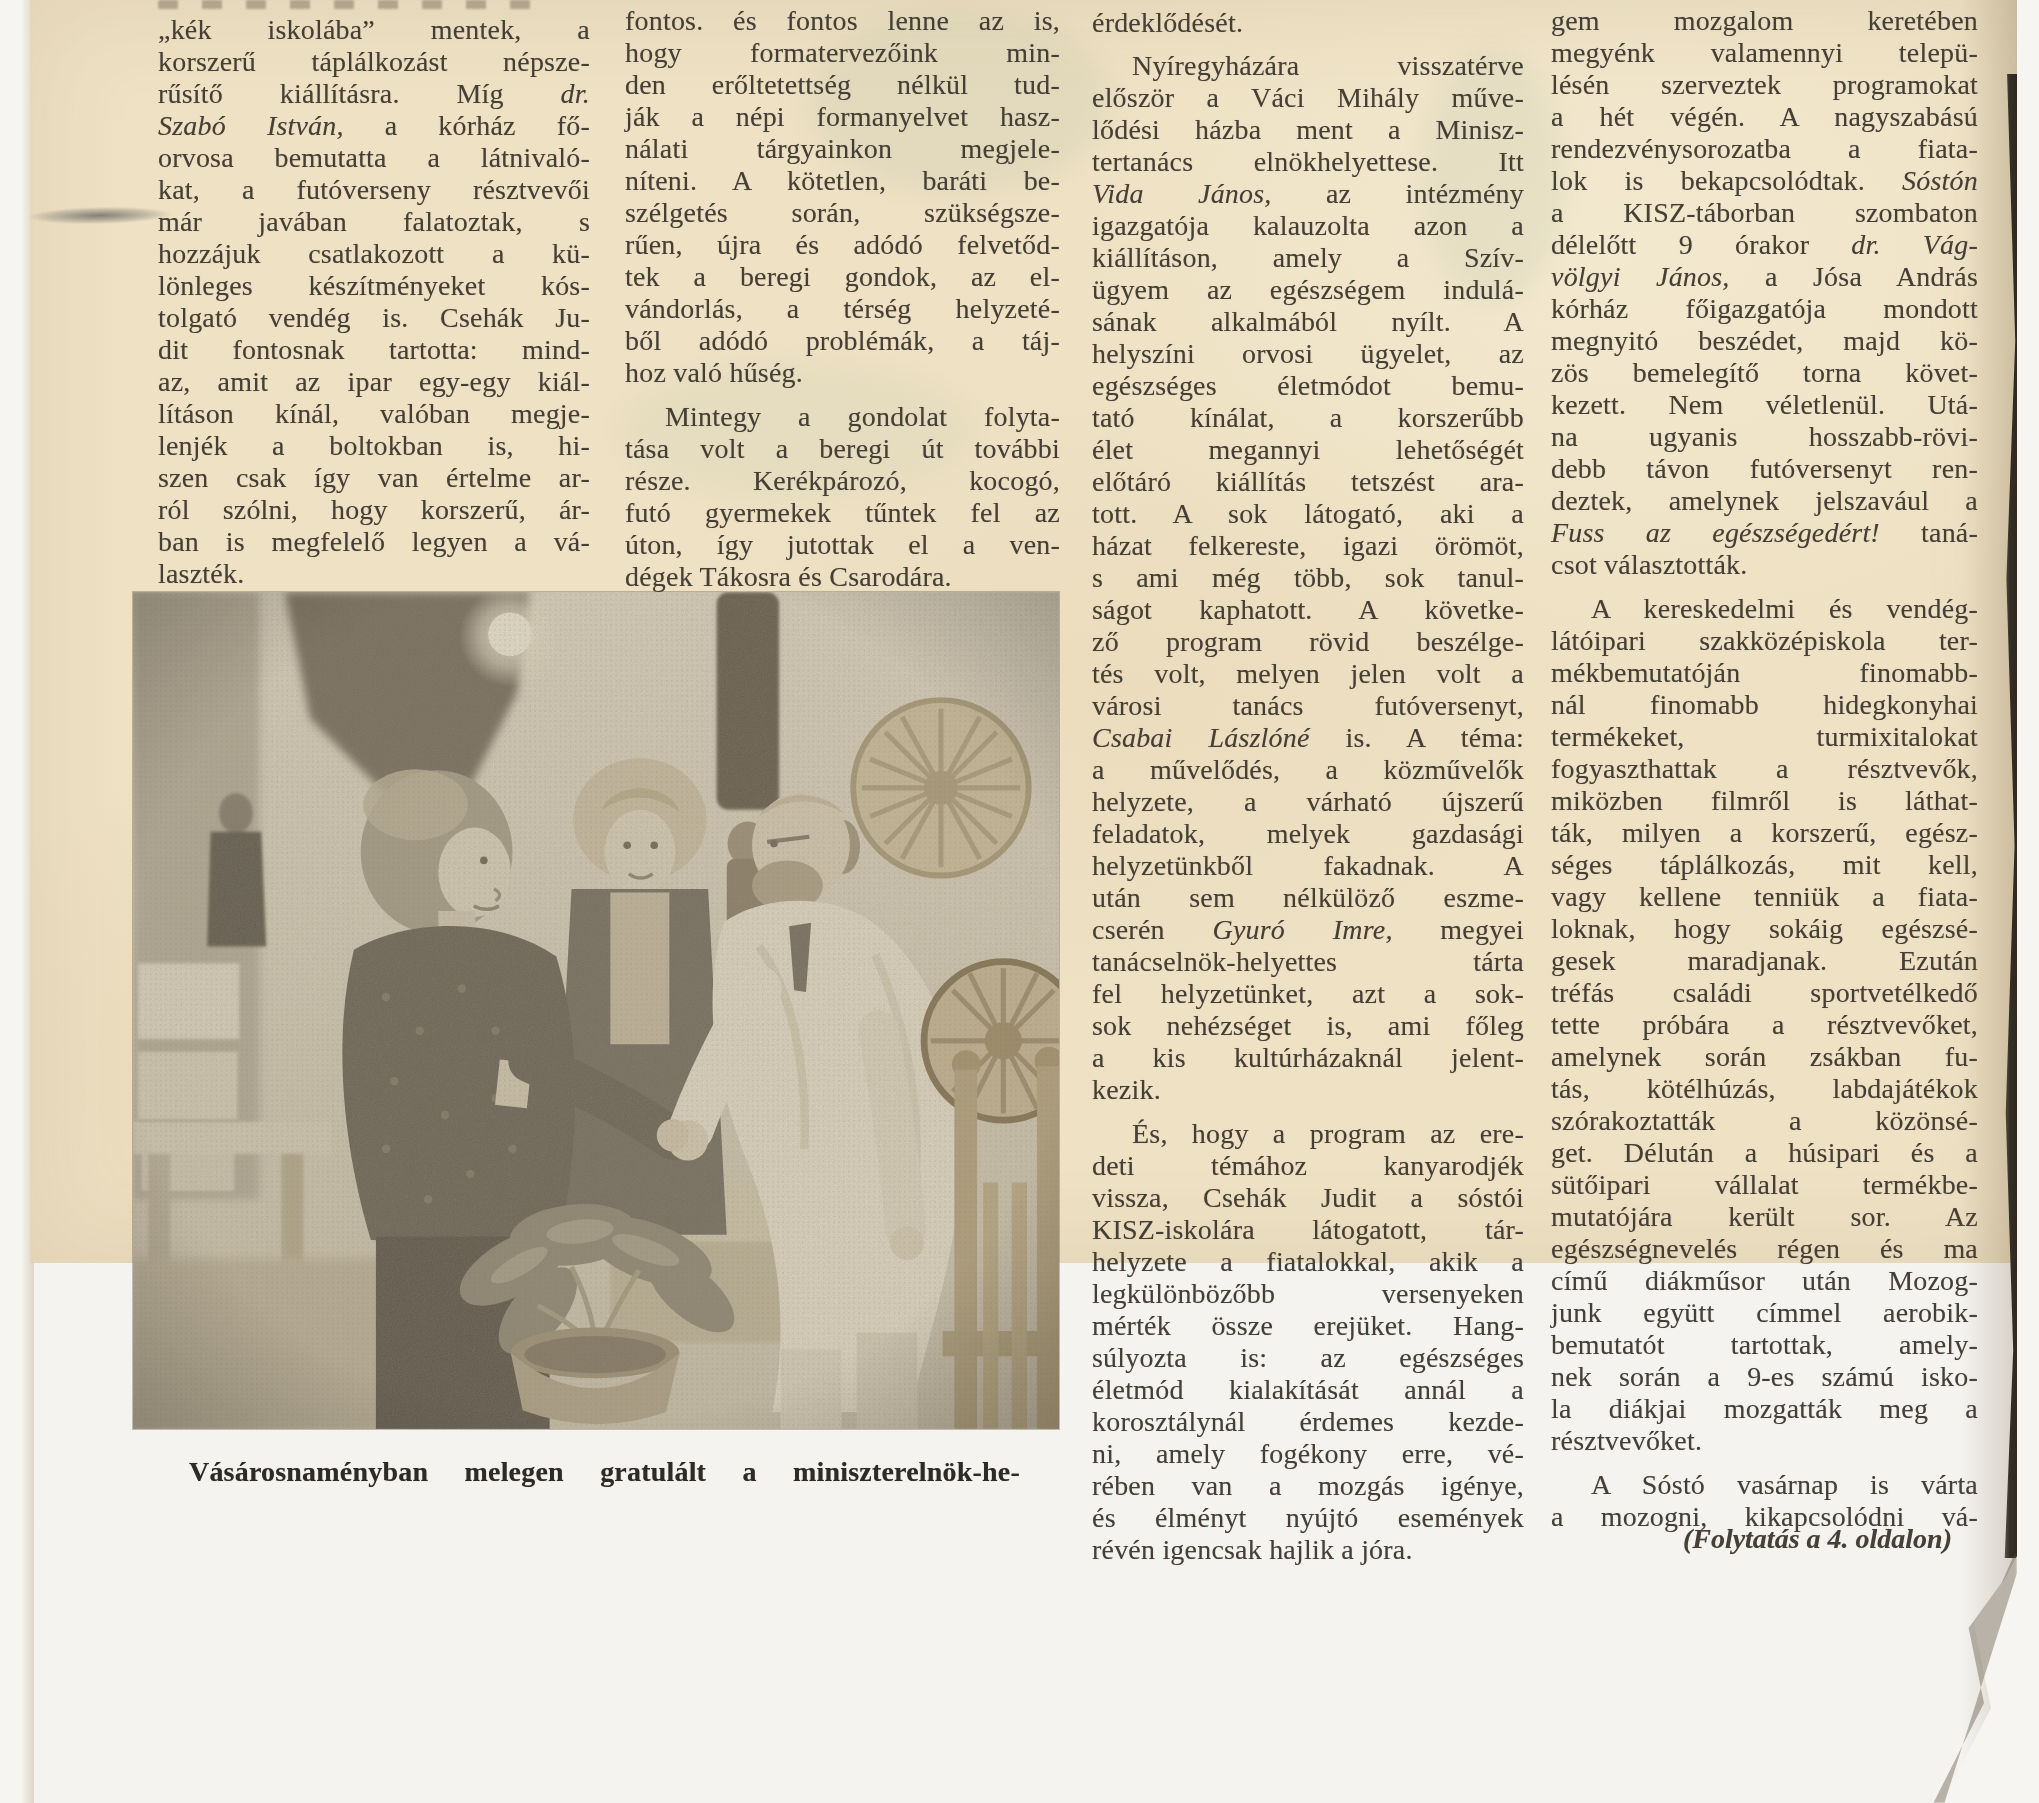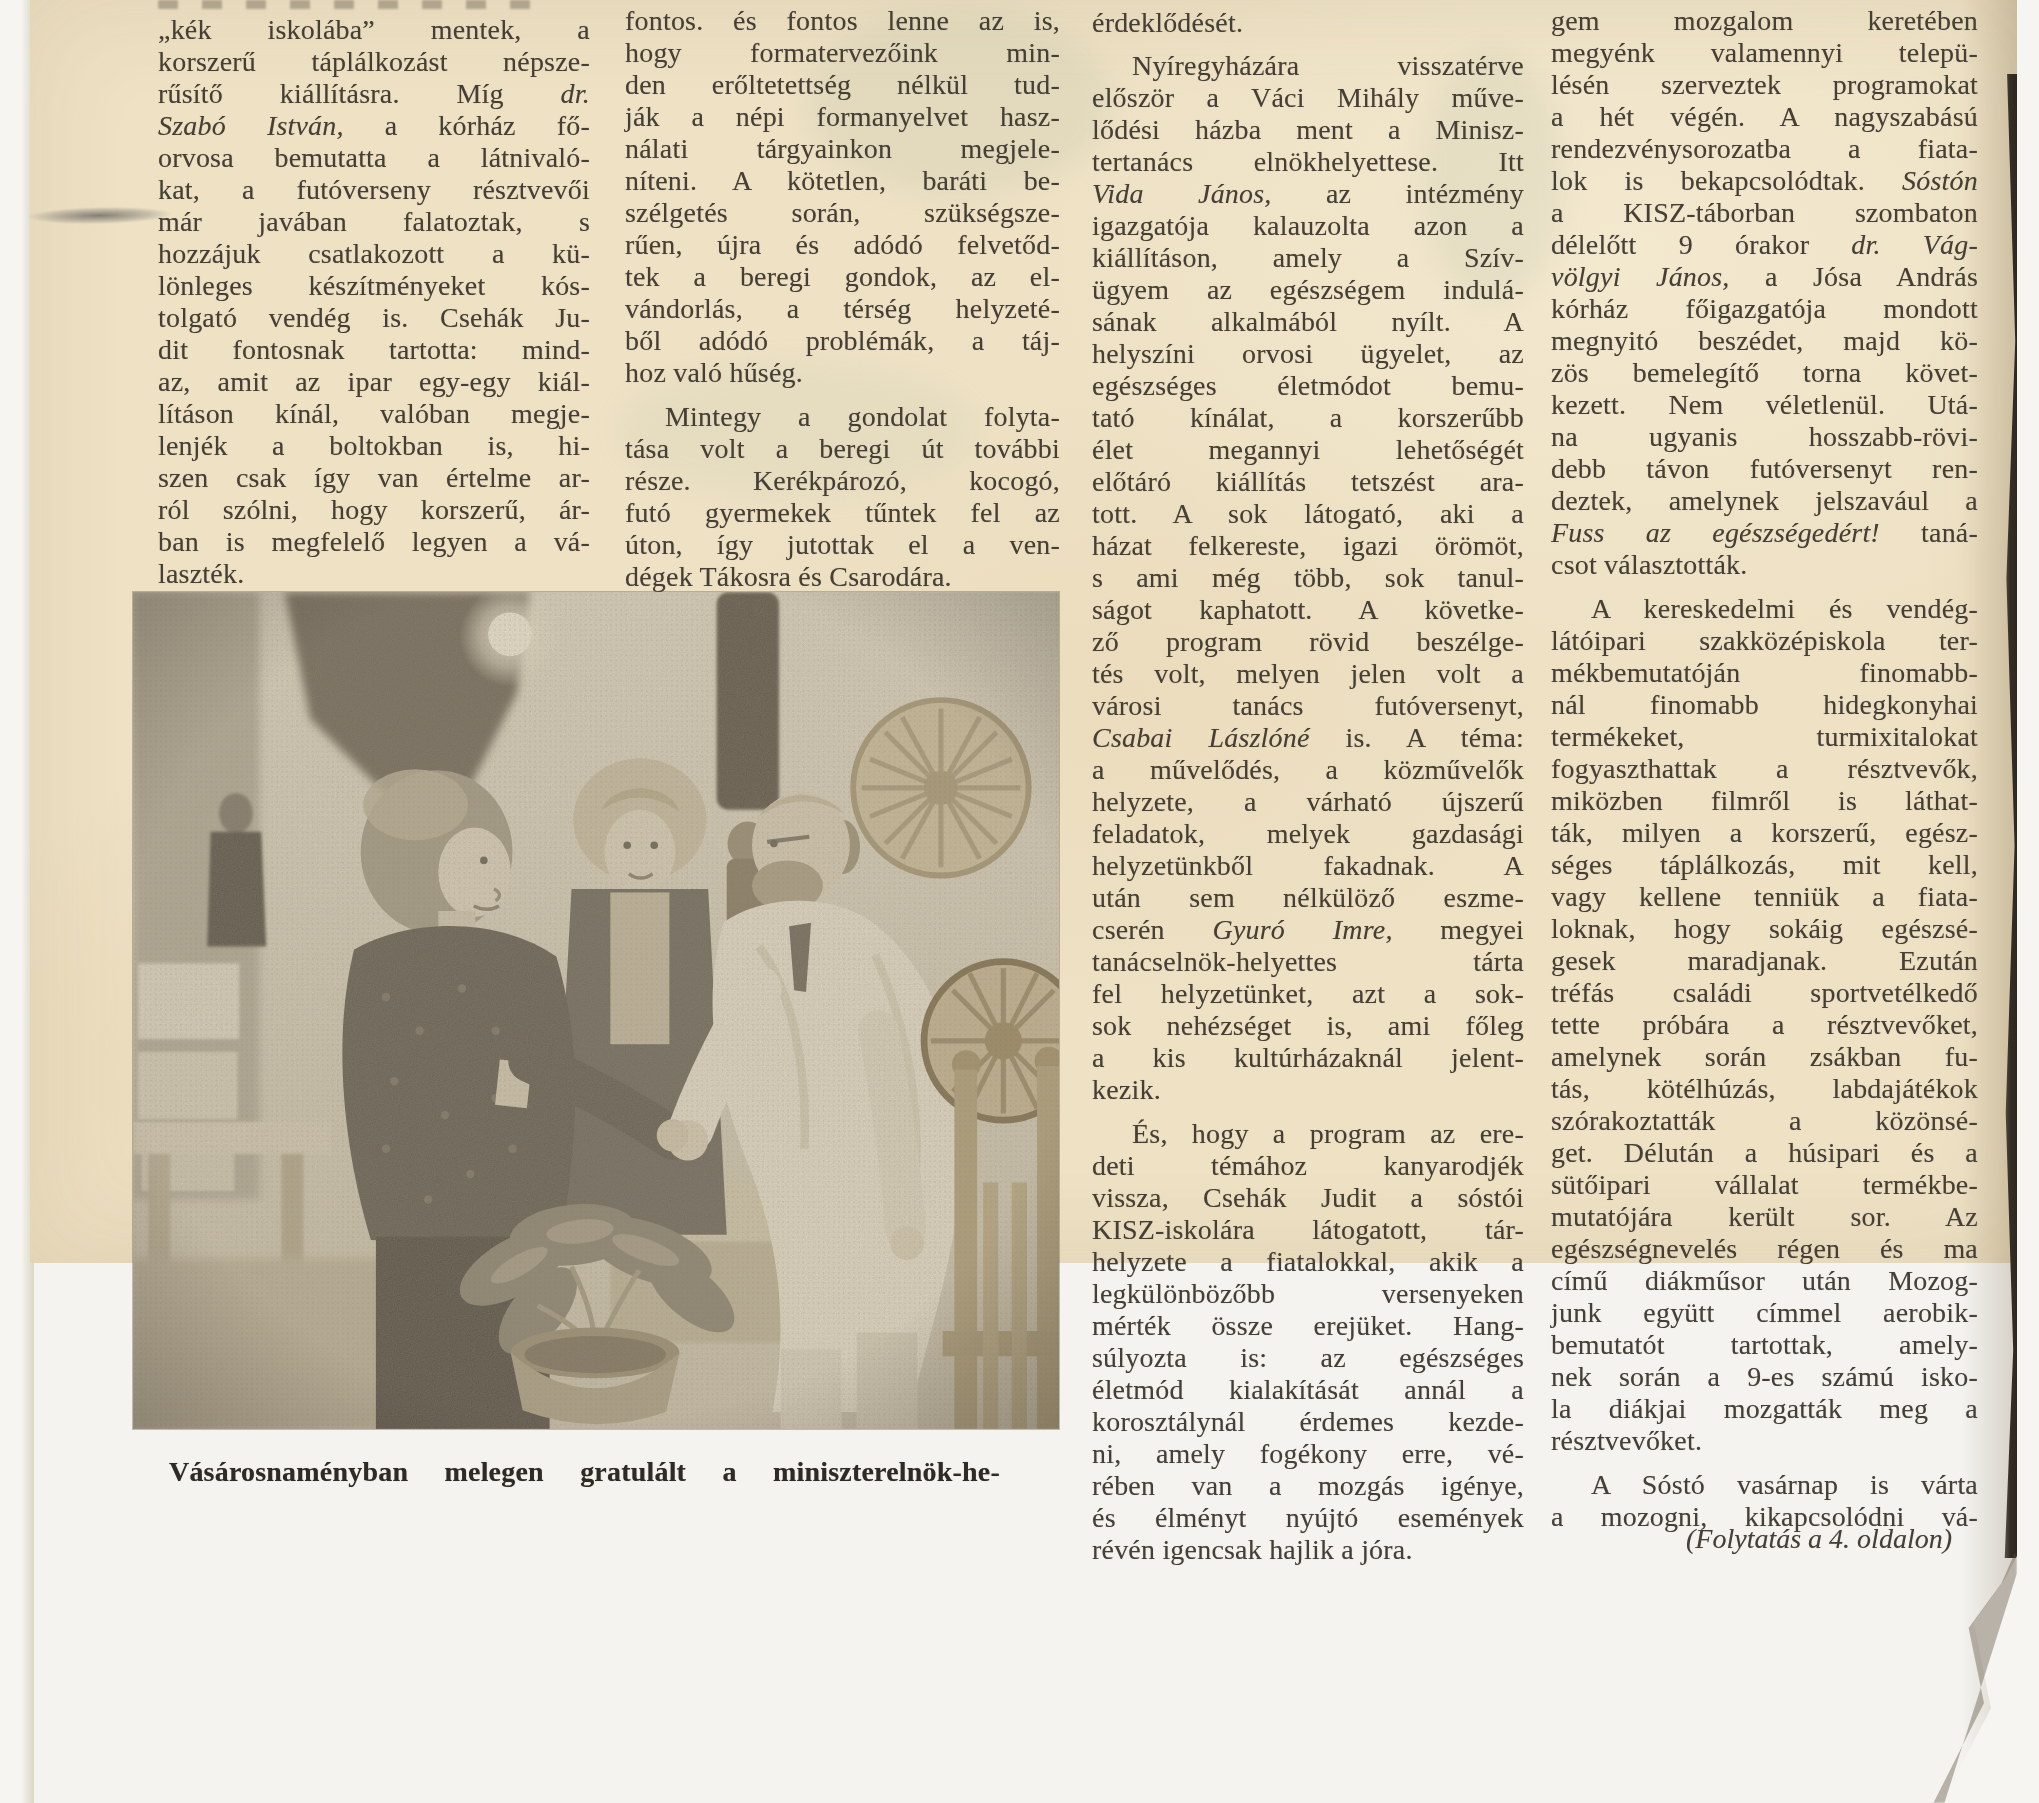--- a/index.html
+++ b/index.html
@@ -39,27 +39,27 @@
   .line.first{padding-left:40px;box-sizing:border-box;}
   .line.last{text-align:left;text-align-last:left;}
   #col1{left:128px;top:13.5px;width:432px;}
   #col2{left:595px;top:5px;width:435px;}
   #col3{left:1062px;top:6.7px;width:432px;}
   #col4{left:1521px;top:5px;width:427px;}
   
   .photo{position:absolute;left:103px;top:592px;width:926px;height:837px;margin:0;
     outline:0.8px solid rgba(90,78,60,.35);background:#cfc7b4;}
   
-  .caption{position:absolute;left:139px;top:1456px;width:831px;color:#2e2a24;
+  .caption{position:absolute;left:159px;top:1456px;width:831px;color:#2e2a24;
     font-size:28px;line-height:32px;font-weight:700;letter-spacing:0.2px;
     text-shadow:0 0 0.8px rgba(46,42,36,.4);}
   .caption .credit{text-align:right;padding-right:18.6px;}
   
   .continuation{position:absolute;left:1521px;top:1523px;width:401px;
-    font-style:italic;font-weight:400;font-size:28px;color:#453f36;
+    font-style:italic;font-weight:700;font-size:28px;color:#453f36;
     text-align:right;padding-right:5px;text-shadow:0 0 0.8px rgba(69,63,54,.35);}
   
   .torn-edge{position:absolute;left:1956px;top:74px;width:34px;height:1484px;
     background:linear-gradient(90deg,rgba(110,95,75,.0),rgba(80,68,52,.55) 35%,#352e26 70%,#2c261f 100%);
     clip-path:polygon(62% 0,100% 0,100% 100%,55% 100%,80% 86%,58% 70%,84% 52%,60% 34%,86% 18%);
     filter:blur(0.4px);}
   .edge-shade{position:absolute;left:1931px;top:0;width:57px;height:1804px;
     background:linear-gradient(90deg,rgba(0,0,0,0),rgba(120,100,70,.25));}
   .bottom-tear{position:absolute;left:1881px;top:1552px;width:108px;height:252px;
     background:#f6f5f2;clip-path:polygon(100% 0,100% 100%,28% 100%,74% 62%,58% 28%,88% 10%);}

